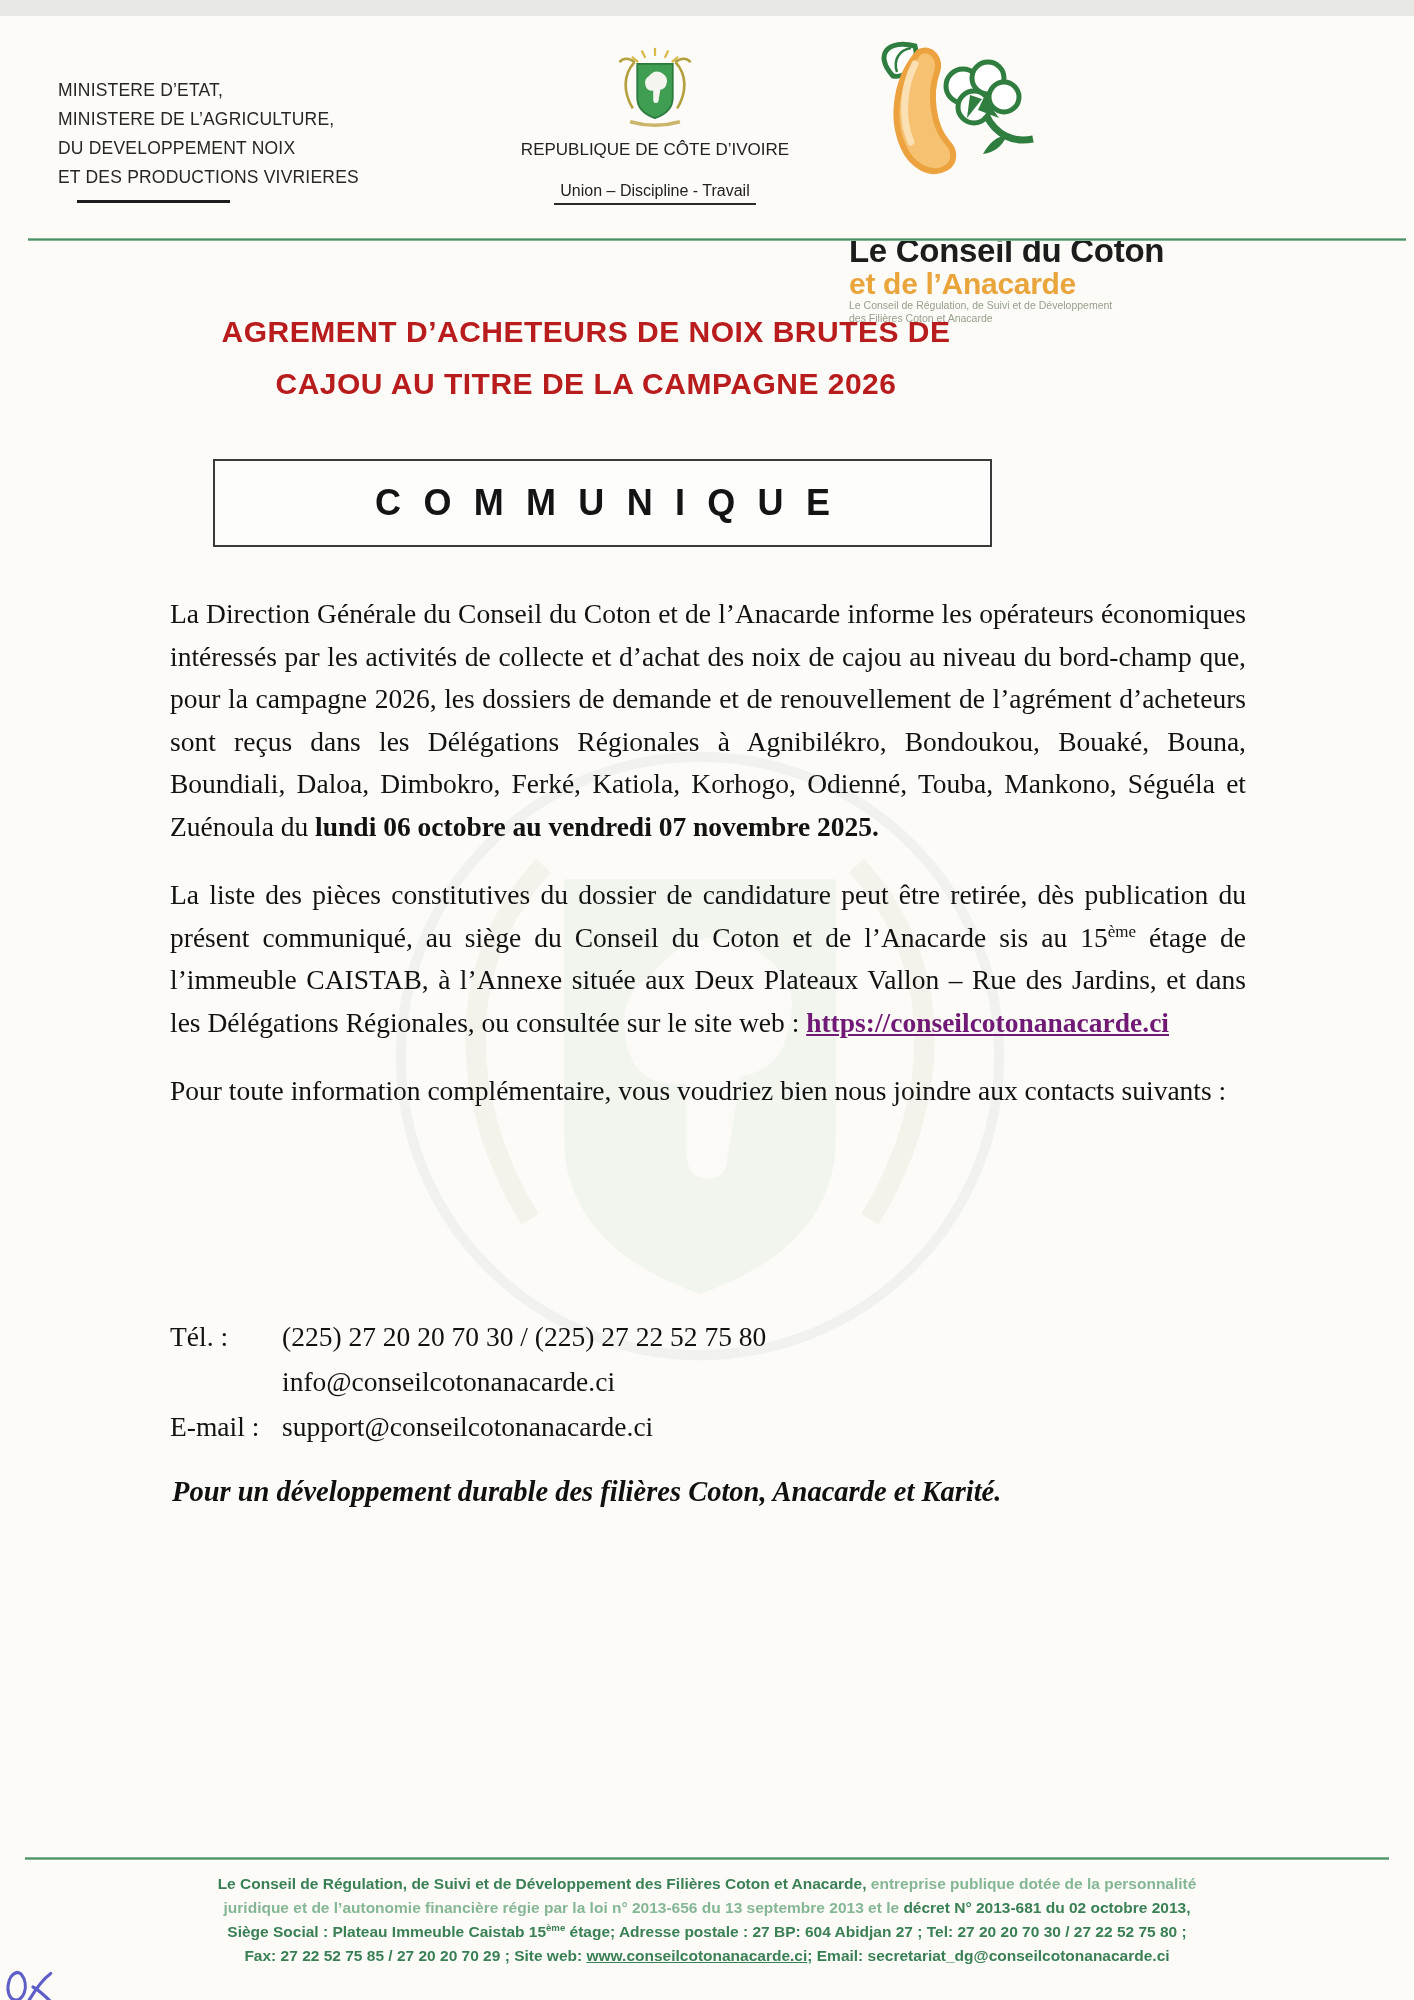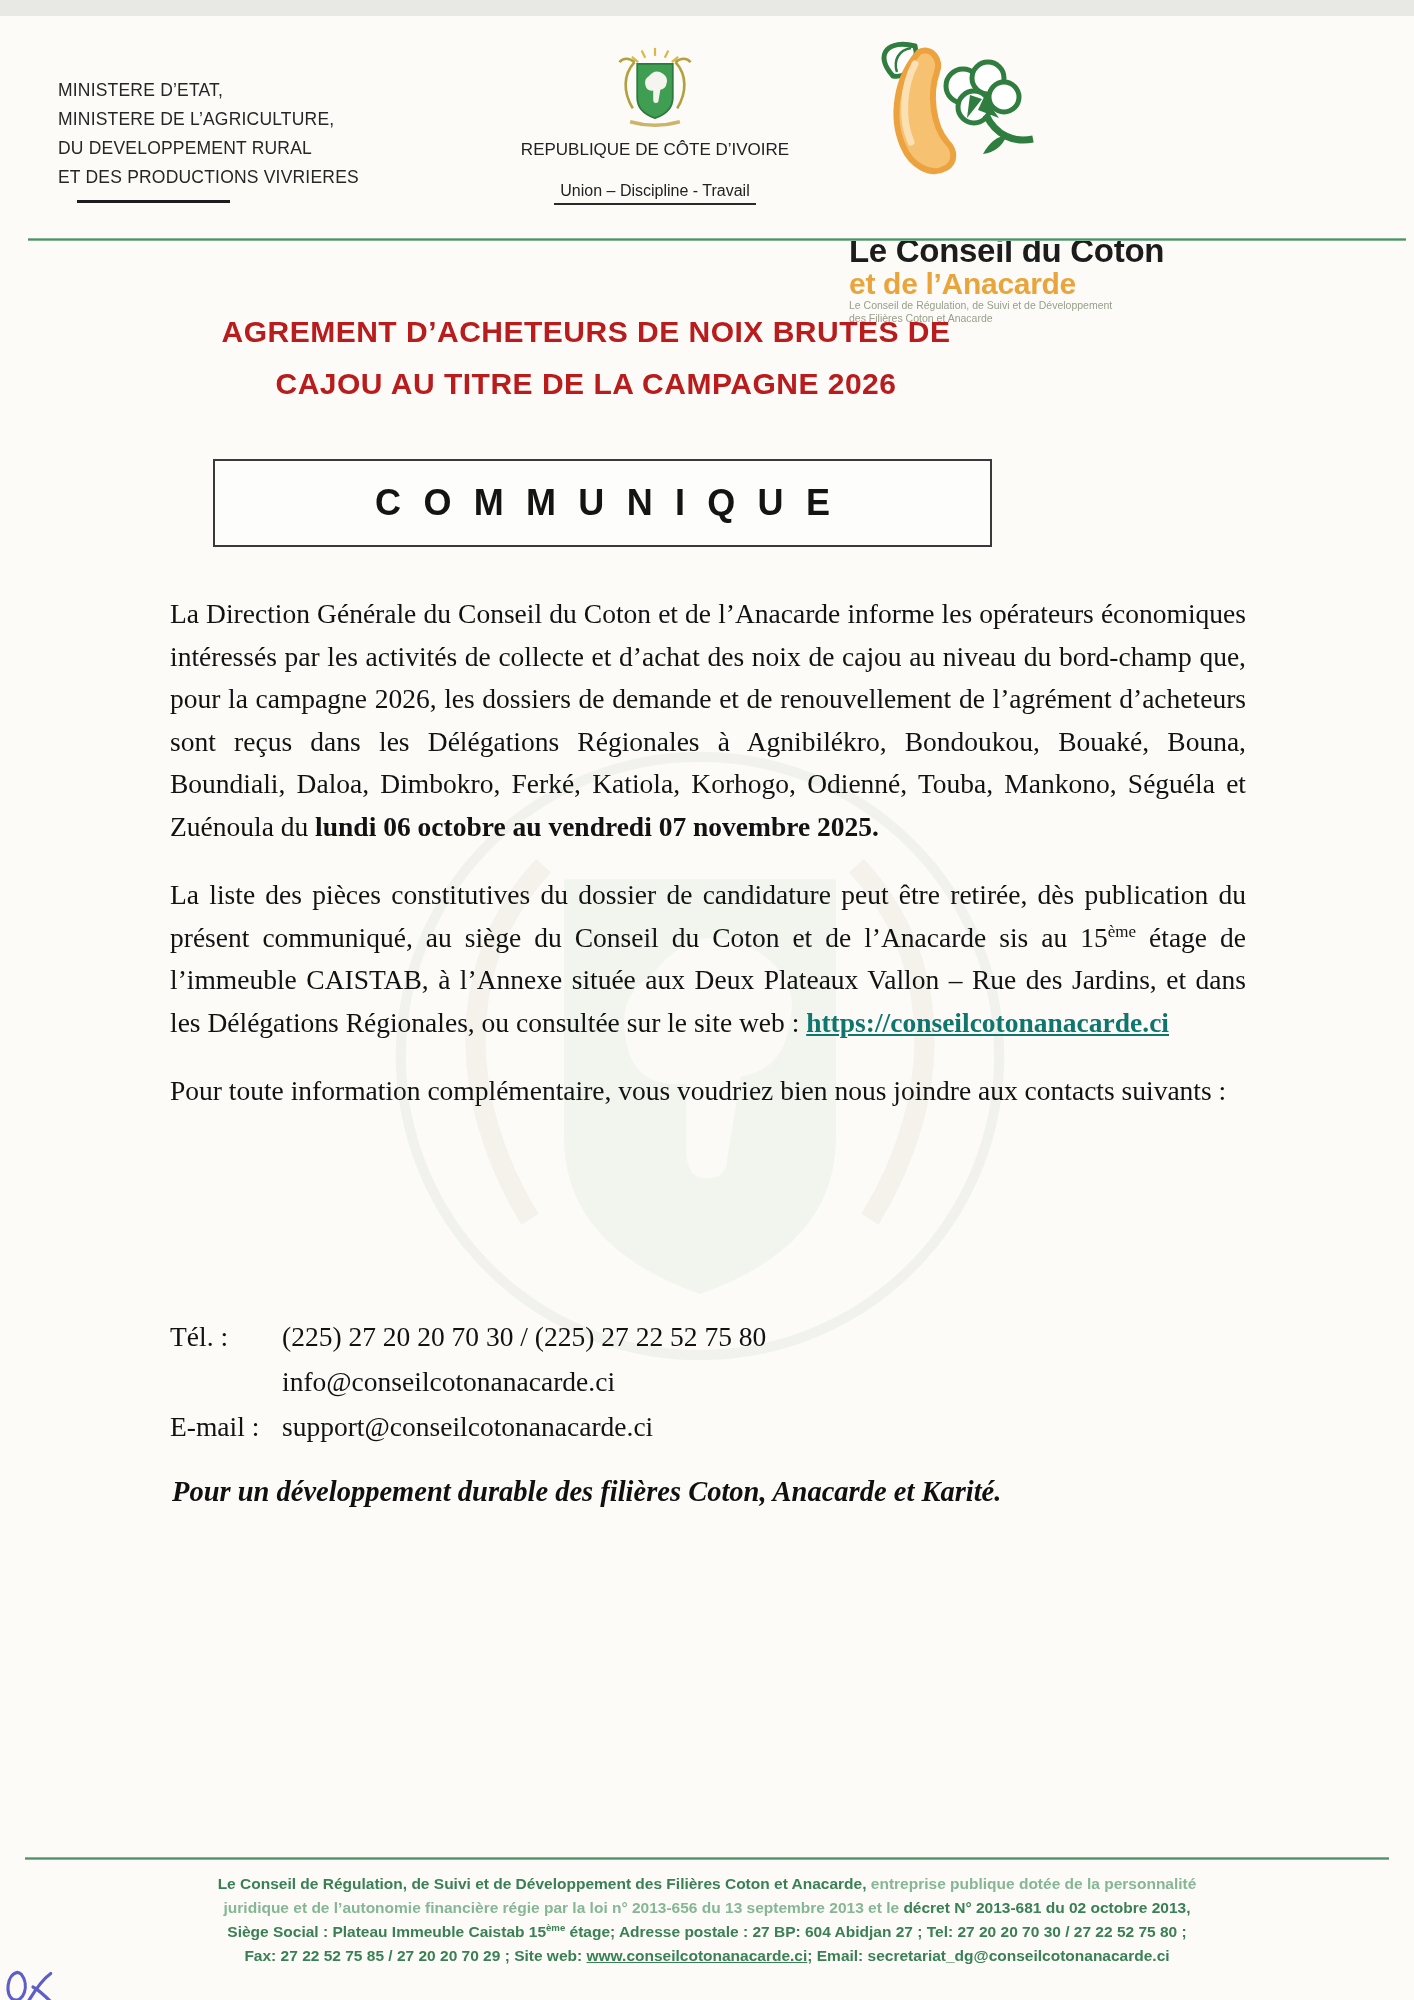--- a/index.html
+++ b/index.html
@@ -29,21 +29,21 @@
     font-size:30px;font-weight:bold;line-height:52px;color:#b91c1c;letter-spacing:.5px;}
   .communique-box{position:absolute;left:213px;top:443px;width:775px;height:84px;
     border:2.5px solid #3a3a3a;display:flex;align-items:center;justify-content:center;background:#fdfdfb;}
   .communique-box span{font-size:36px;font-weight:bold;color:#141414;letter-spacing:.62em;text-indent:.62em;}
   
   .body-col{position:absolute;left:170px;top:577px;width:1076px;
     font-family:"Liberation Serif",serif;font-size:27.5px;line-height:42.5px;color:#121212;text-align:justify;}
   .body-par{margin:0 0 26px 0;}
   .seg-bold{font-weight:bold;}
   .seg-sup{font-size:.62em;vertical-align:super;line-height:0;}
-  .seg-link{color:#0f766e;font-weight:bold;text-decoration:underline;cursor:pointer;}
+  .seg-link{color:#701a75;font-weight:bold;text-decoration:underline;cursor:pointer;}
   .seg-underline{text-decoration:underline;}
   .contacts{position:absolute;left:170px;top:1298px;font-family:"Liberation Serif",serif;font-size:27.5px;color:#121212;line-height:45px;}
   .contact-row{display:flex;}
   .contact-label{width:112px;flex:0 0 auto;}
   .slogan{position:absolute;left:172px;top:1460px;margin:0;font-family:"Liberation Serif",serif;
     font-size:28.5px;font-weight:bold;font-style:italic;color:#101010;}
   
   .watermark{position:absolute;left:360px;top:700px;width:680px;height:680px;opacity:.05;pointer-events:none;}
   
   .footer-rule{left:25px;right:25px;top:1841px;}
@@ -53,21 +53,21 @@
   .hand-mark{position:absolute;left:2px;top:1948px;width:64px;height:46px;}
 </style>
 </head>
 <body>
 
 <div class="page">
 
   <div class="ministry">
     <div>MINISTERE D’ETAT,</div>
     <div>MINISTERE DE L’AGRICULTURE,</div>
-    <div>DU DEVELOPPEMENT RURAL</div>
+    <div>DU DEVELOPPEMENT NOIX</div>
     <div>ET DES PRODUCTIONS VIVRIERES</div>
   </div>
   <div class="ministry-underline"></div>
 
   <div class="republic">
     <svg class="coat" viewBox="0 0 90 100">
       <g stroke="#d9b945" stroke-width="2.5" fill="none">
         <path d="M45 15 v-9"></path>
           <path d="M34 17 l-4 -8"></path>
           <path d="M56 17 l4 -8"></path>

